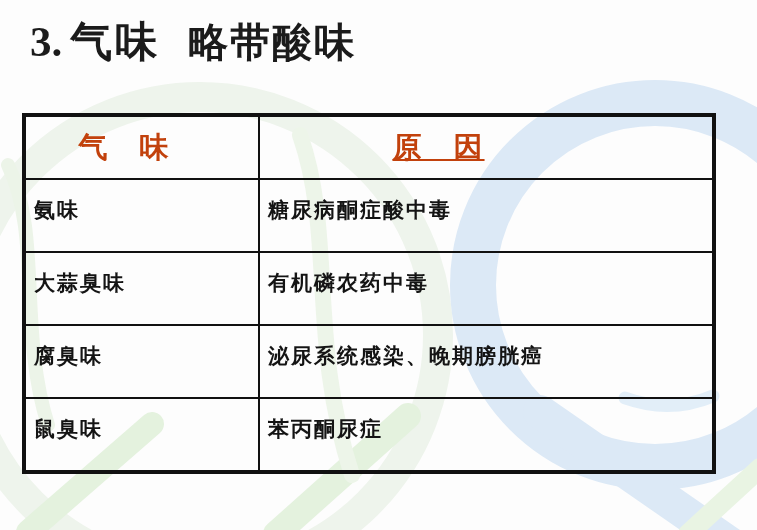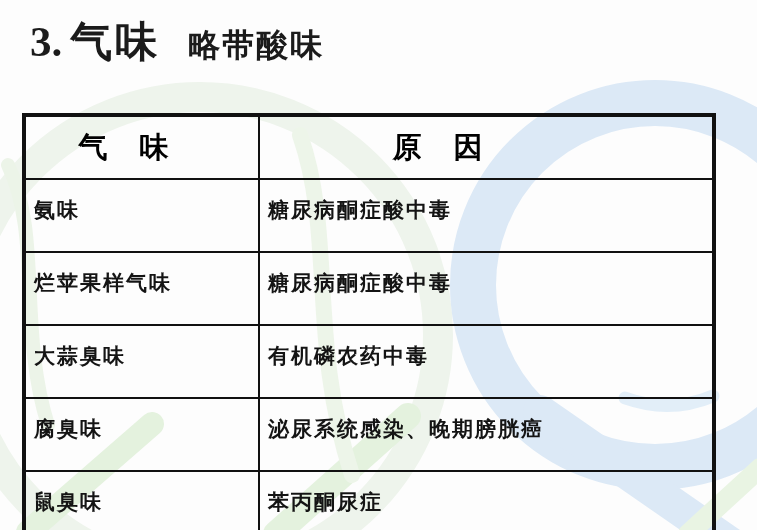--- a/index.html
+++ b/index.html
@@ -25,21 +25,21 @@
     font-family:"Liberation Serif", serif;
     font-size:43px; font-weight:600;
   }
   .t-main {
     font-size:42px; font-weight:700;
     margin-left:8px; letter-spacing:3px;
     font-family:"DejaVu Sans", sans-serif;
     text-align:center;
   }
   .t-sub {
-    font-size:32px; font-weight:700;
+    font-size:40px; font-weight:700;
     margin-left:28px; letter-spacing:2px;
     font-family:Liberation Sans, sans-serif;
   }
   
   table.odor-table {
     position:absolute; left:22px; top:113px;
     width:694px;
     border-collapse:collapse;
     table-layout:fixed;
     background:transparent;
@@ -47,29 +47,29 @@
   }
   .odor-table col.c1 { width:235px; }
   .odor-table th, .odor-table td {
     border:2px solid #111111;
     font-family:"DejaVu Serif", serif;
     font-weight:700;
     background:transparent;
   }
   .odor-table th {
     height:59px;
-    color:#000000;
+    color:#c2410c;
     font-size:29px;
     letter-spacing:2px;
     word-spacing:18px;
     text-align:center;
     vertical-align:middle;
   }
   .odor-table th.h-odor  { padding-right:36px; }
-  .odor-table th.h-cause { padding-right:96px; }
+  .odor-table th.h-cause { padding-right:96px;text-decoration:underline; }
   .odor-table td {
     height:59px;
     color:#141414;
     font-size:21px;
     letter-spacing:2px;
     text-align:left;
     vertical-align:middle;
     padding:0 6px 12px 8px;
   }
 </style>
@@ -113,24 +113,20 @@
         <th class="h-odor">气 味</th>
         <th class="h-cause">原 因</th>
       </tr>
     </thead>
     <tbody>
       <tr>
         <td>氨味</td>
         <td>糖尿病酮症酸中毒</td>
       </tr>
       <tr>
-        <td>烂苹果样气味</td>
-        <td>糖尿病酮症酸中毒</td>
-      </tr>
-      <tr>
         <td>大蒜臭味</td>
         <td>有机磷农药中毒</td>
       </tr>
       <tr>
         <td>腐臭味</td>
         <td>泌尿系统感染、晚期膀胱癌</td>
       </tr>
       <tr>
         <td>鼠臭味</td>
         <td>苯丙酮尿症</td>

